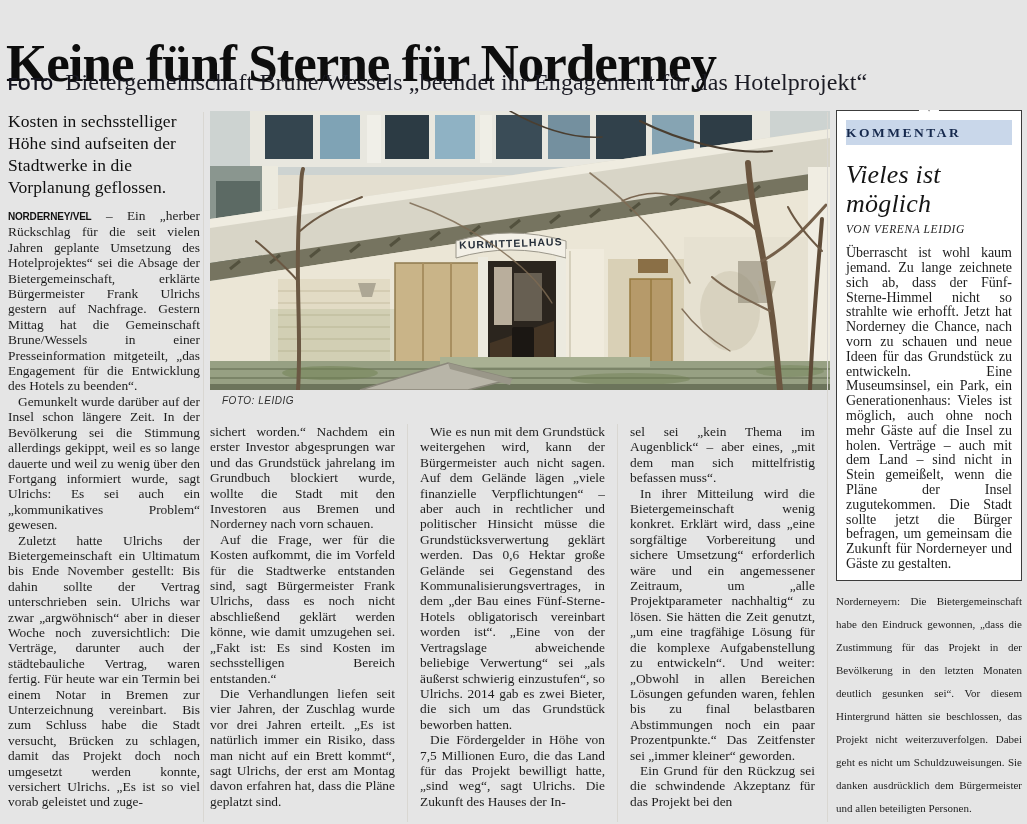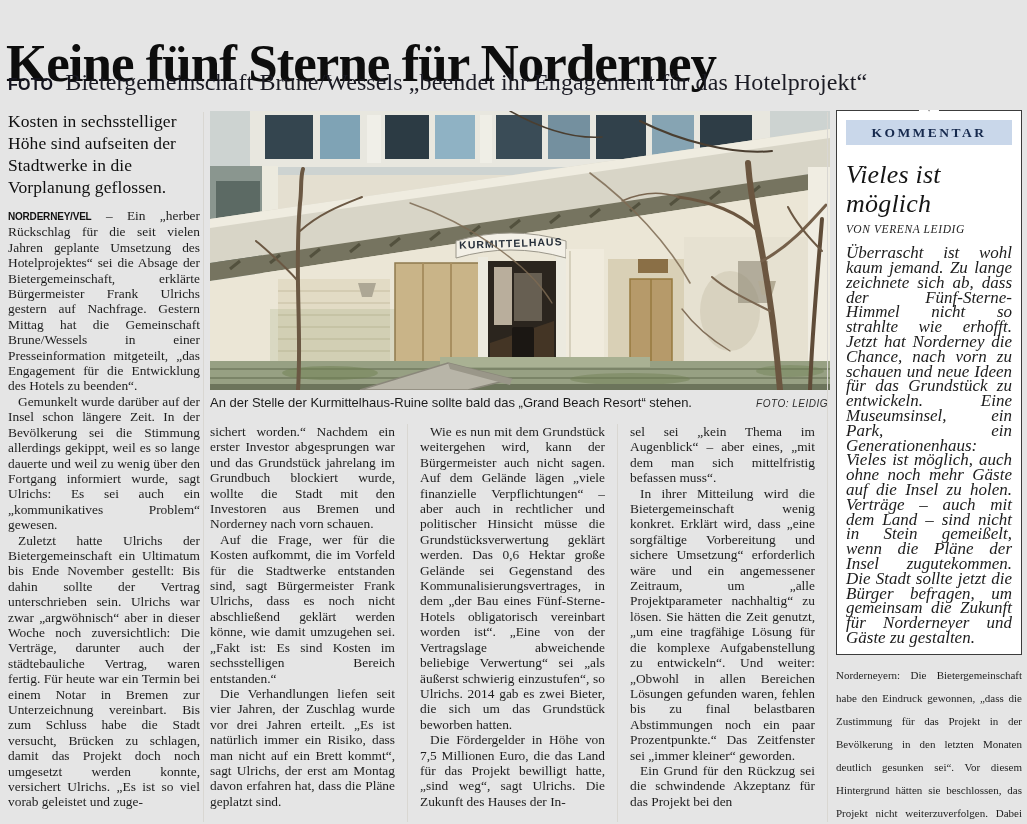--- a/index.html
+++ b/index.html
@@ -36,26 +36,26 @@
   .caption-row{position:absolute;left:210px;top:395px;width:618px;display:flex;
                justify-content:space-between;align-items:baseline;}
   .caption{font-family:"Liberation Sans","DejaVu Sans",sans-serif;font-size:13px;color:#1b1b1b;}
   .credit{font-family:"Liberation Sans","DejaVu Sans",sans-serif;font-size:10px;letter-spacing:.5px;
           color:#2e2e2e;white-space:nowrap;margin-left:12px;font-style:italic;}
   
   .sidebar{position:absolute;left:836px;top:110px;width:186px;height:714px;overflow:hidden;}
   .kbox{position:relative;border:1px solid #3c3c3c;padding:9px 9px 8px;background:#fff;box-sizing:border-box;}
   .kdiamond{position:absolute;top:-9px;left:50%;transform:translateX(-50%);
             background:#fff;padding:0 5px;font-size:12px;color:#0c0c0c;line-height:1;}
-  .khead{background:#c9d7ea;color:#16294d;text-align:center;font-weight:bold;font-size:13.5px;
+  .khead{background:#c9d7ea;color:#16294d;text-align:left;font-weight:bold;font-size:13.5px;
          letter-spacing:2.5px;padding:5px 0 4px;}
   .ktitle{font-style:italic;font-size:26px;line-height:1.1;margin:16px 0 5px;color:#151515;
           letter-spacing:.2px;}
   .kby{font-style:italic;font-size:11.5px;letter-spacing:.6px;margin-bottom:11px;color:#222;}
-  .kbody{font-style:italic;font-size:17px;line-height:14.8px;text-align:justify;
+  .kbody{font-size:14px;line-height:14.8px;text-align:justify;
          -webkit-hyphens:auto;hyphens:auto;color:#1c1c1c;}
   #col5{margin-top:9px;text-align:justify;font-size:11px;line-height:23px;
         -webkit-hyphens:auto;hyphens:auto;}
 </style>
 </head>
 <body>
 
 <div class="page">
 
   <h1 class="headline">Keine fünf Sterne für Norderney</h1>
@@ -185,21 +185,20 @@
         <path d="M200,92 C258,112 318,152 342,192" stroke="#7d6a52" stroke-width="1.4" opacity="0.85"></path>
         <path d="M380,62 C420,92 458,132 480,172" stroke="#7d6a52" stroke-width="1.6" opacity="0.85"></path>
         <path d="M430,10 C470,30 522,44 562,40" stroke="#4a3e30" stroke-width="2"></path>
         <path d="M300,0 C332,18 362,28 392,26" stroke="#4a3e30" stroke-width="1.5"></path>
         <path d="M520,240 C500,228 484,214 472,198" stroke="#83705a" stroke-width="1.4"></path>
       </g>
     </svg>
   </div>
 
   <div class="caption-row">
-    <span class="caption">An der Stelle der Kurmittelhaus-Ruine sollte bald das „Grand Beach Resort“ stehen.</span>
     <span class="credit">FOTO: LEIDIG</span>
   </div>
 
   <div class="col" id="col2">
     <p>sichert worden.“ Nachdem ein erster Investor abgesprungen war und das Grundstück jahrelang im Grundbuch blockiert wurde, wollte die Stadt mit den Investoren aus Bremen und Norderney nach vorn schauen.</p>
     <p class="ind">Auf die Frage, wer für die Kosten aufkommt, die im Vorfeld für die Stadtwerke entstanden sind, sagt Bürgermeister Frank Ulrichs, dass es noch nicht abschließend geklärt werden könne, wie damit umzugehen sei. „Fakt ist: Es sind Kosten im sechsstelligen Bereich entstanden.“</p>
     <p class="ind">Die Verhandlungen liefen seit vier Jahren, der Zuschlag wurde vor drei Jahren erteilt. „Es ist natürlich immer ein Risiko, dass man nicht auf ein Brett kommt“, sagt Ulrichs, der erst am Montag davon erfahren hat, dass die Pläne geplatzt sind.</p>
   </div>
   <div class="col" id="col3">
     <p class="ind">Wie es nun mit dem Grundstück weitergehen wird, kann der Bürgermeister auch nicht sagen. Auf dem Gelände lägen „viele finanzielle Verpflichtungen“ – aber auch in rechtlicher und politischer Hinsicht müsse die Grundstücksverwertung geklärt werden. Das 0,6 Hektar große Gelände sei Gegenstand des Kommunalisierungsvertrages, in dem „der Bau eines Fünf-Sterne-Hotels obligatorisch vereinbart worden ist“. „Eine von der Vertragslage abweichende beliebige Verwertung“ sei „als äußerst schwierig einzustufen“, so Ulrichs. 2014 gab es zwei Bieter, die sich um das Grundstück beworben hatten.</p>

